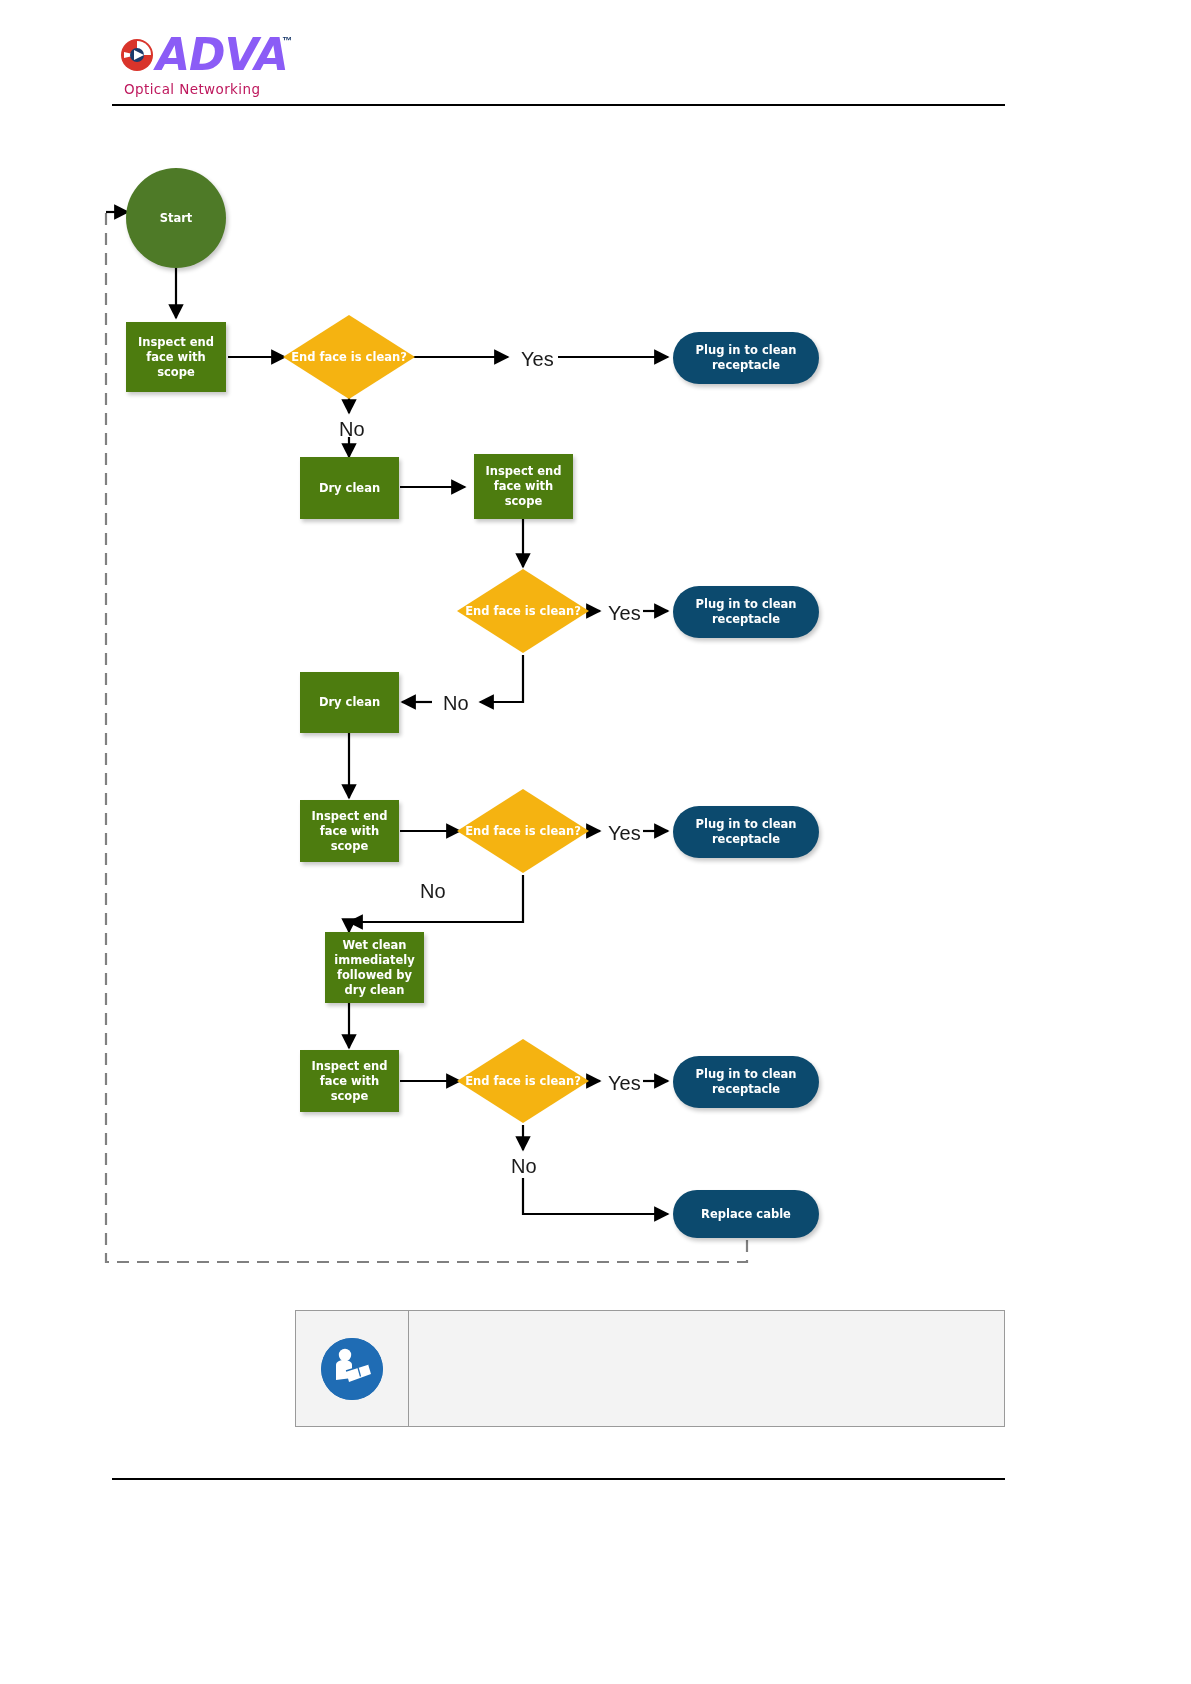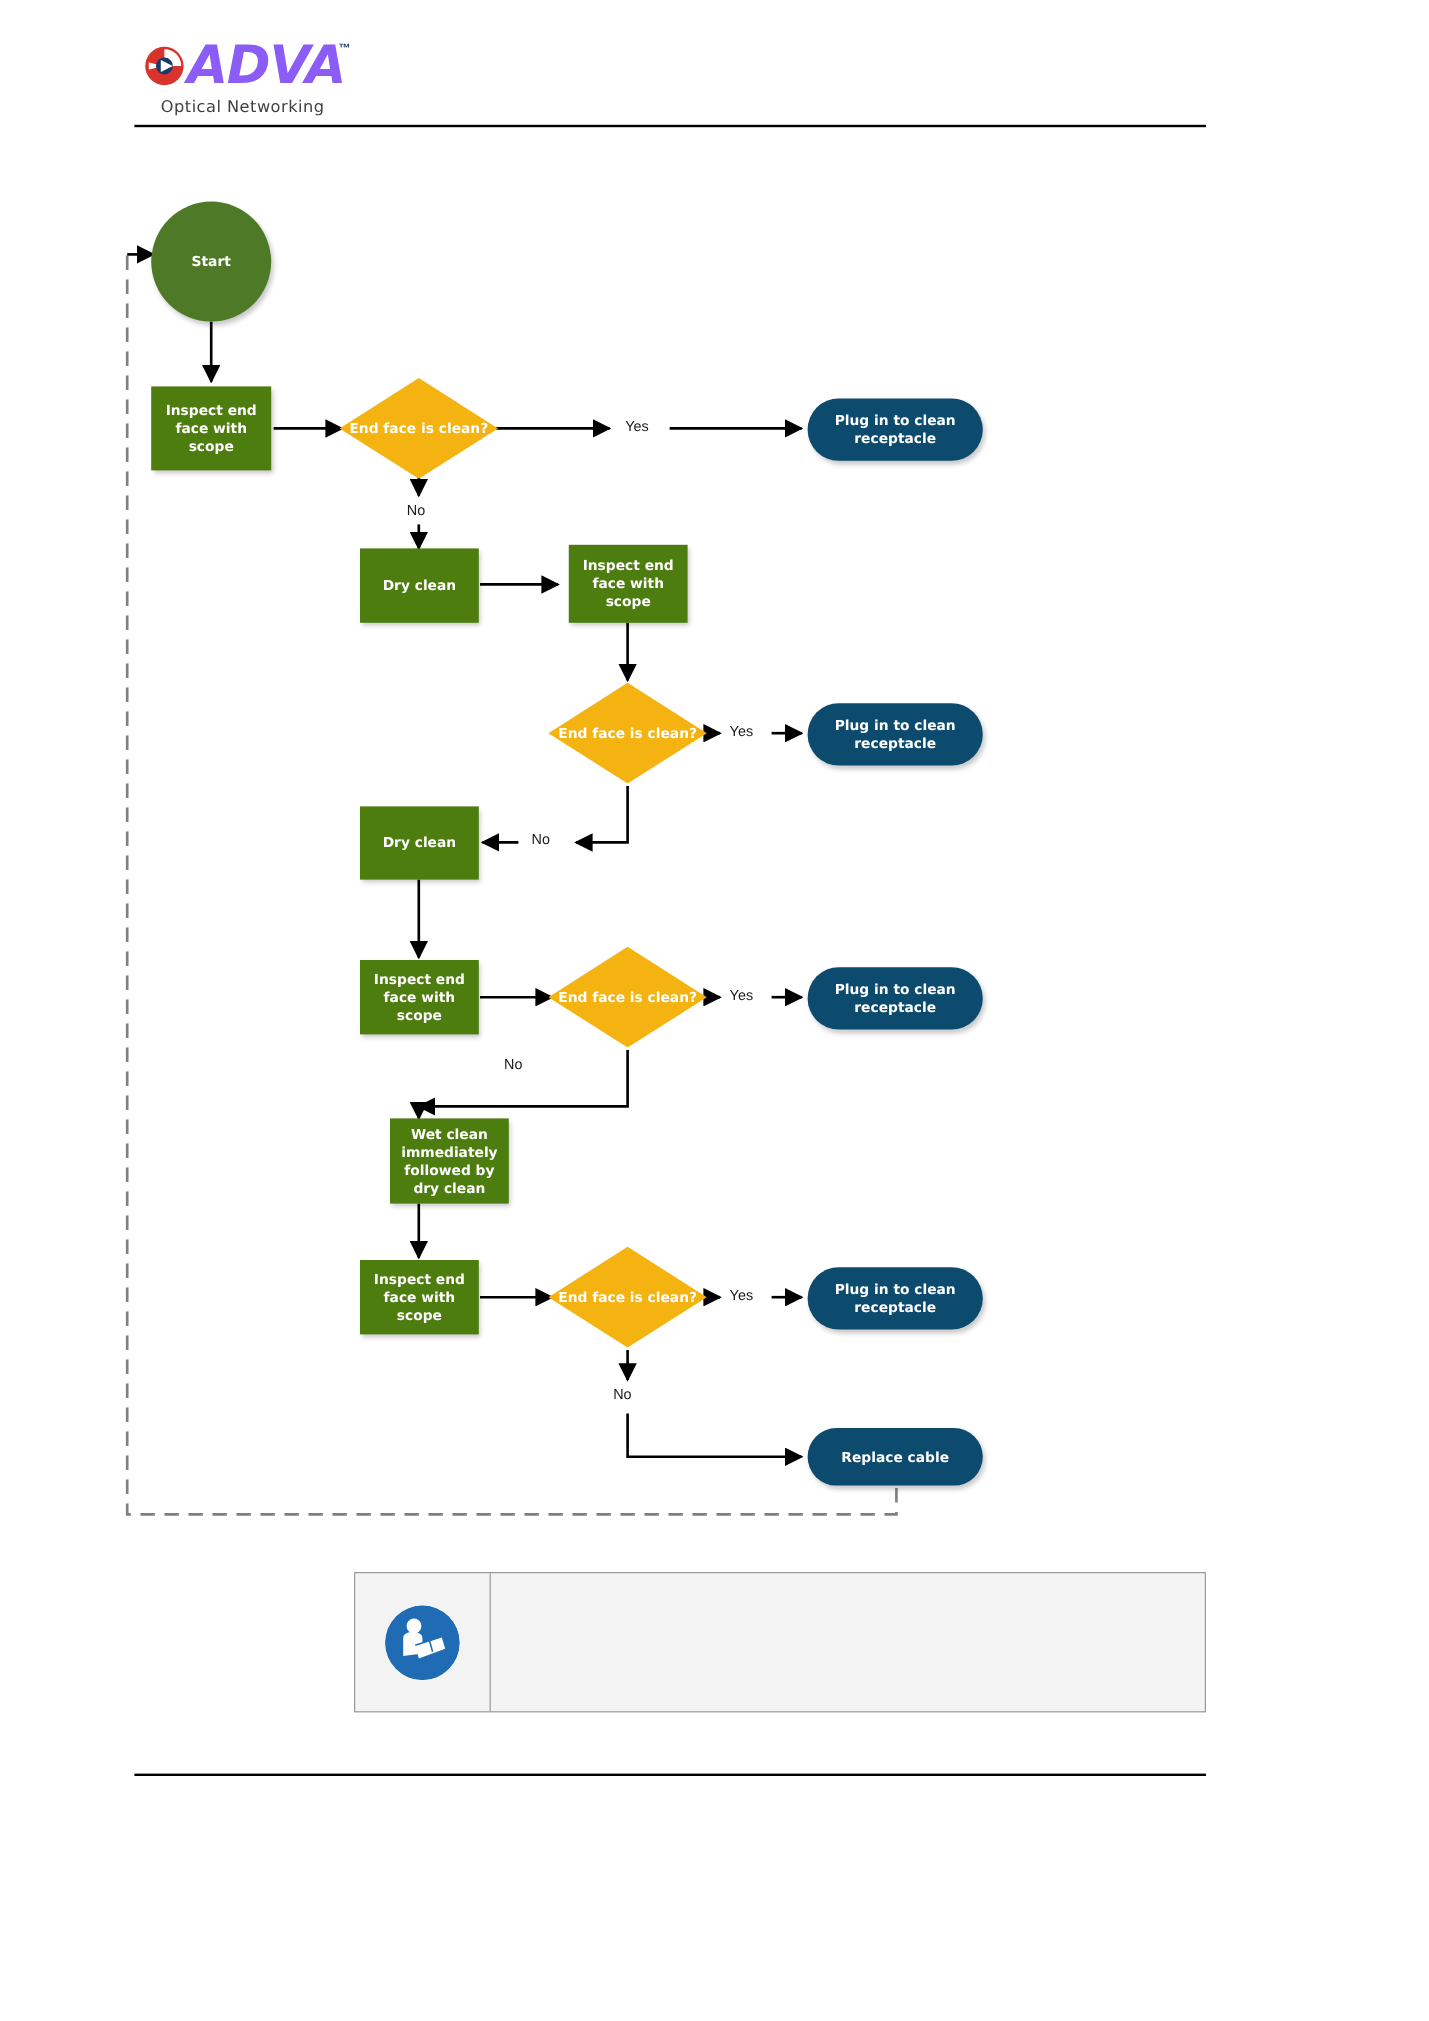--- a/index.html
+++ b/index.html
@@ -44,23 +44,23 @@
   }
   #logo-tm {
     position: absolute;
     left: 162px; top: 2px;
     font-size: 10px;
     color: #1b3a6b;
     font-weight: bold;
   }
   #logo-tag {
     position: absolute;
-    left: 14px; top: 48px;
+    left: 4px; top: 48px;
     font-size: 13.5px;
-    color: #404040;
+    color: #be185d;
     letter-spacing: 0.4px;
     font-family: "DejaVu Sans", sans-serif;
   }
   #header-rule {
     position: absolute;
     left: 112px; top: 104px;
     width: 893px; height: 2px;
     background: #000000;
   }
 
@@ -123,21 +123,21 @@
     z-index: 2;
     color: #ffffff;
     font-weight: bold;
     font-size: 11.5px;
     white-space: nowrap;
   }
 
   
   .edge-label {
     position: absolute;
-    font-size: 12px;
+    font-size: 20px;
     color: #1a1a1a;
     font-family: "Liberation Sans", sans-serif;
     white-space: nowrap;
   }
 
   
   #note-box {
     position: absolute;
     left: 295px; top: 1310px;
     width: 710px; height: 117px;

